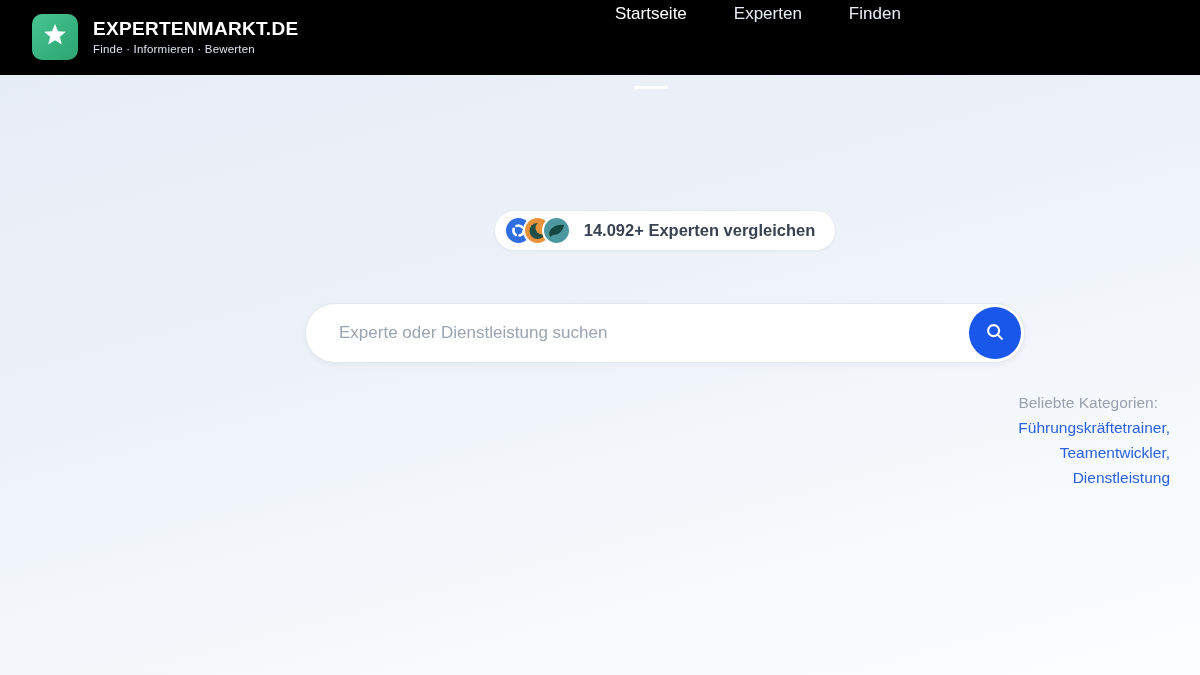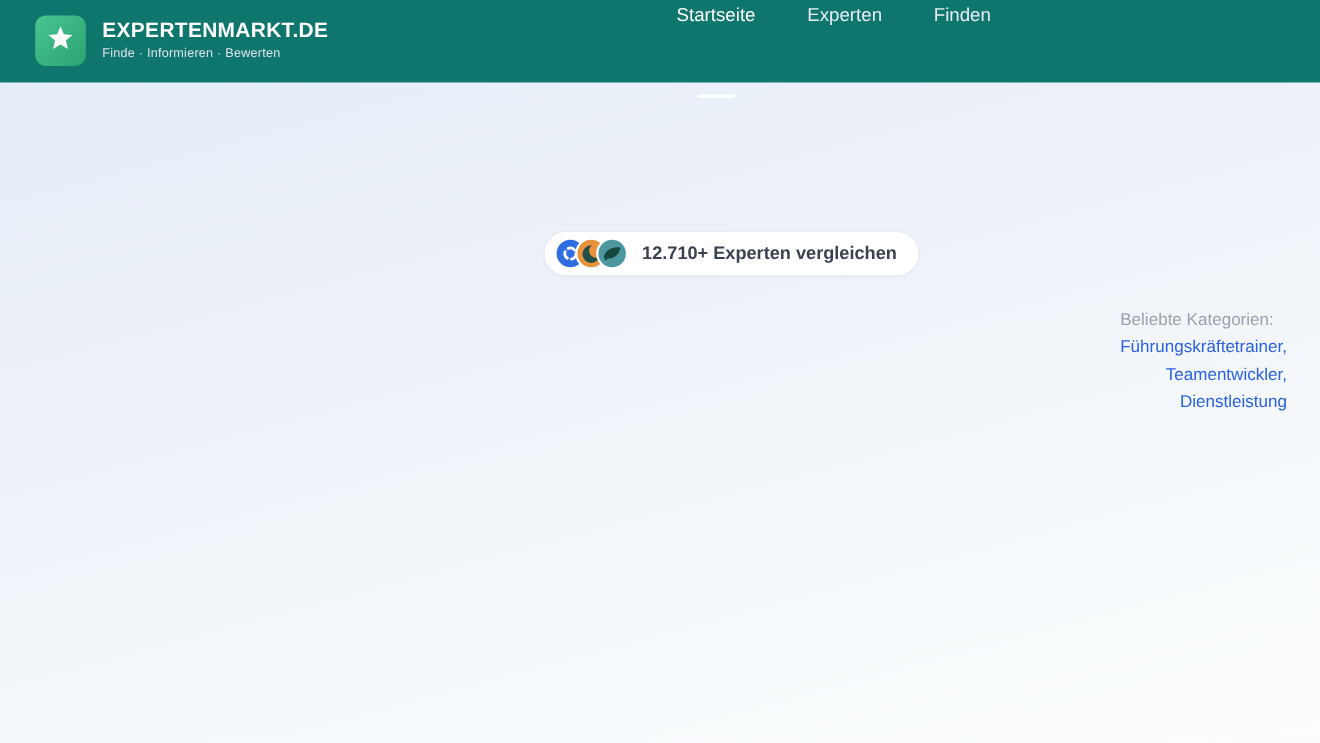--- a/index.html
+++ b/index.html
@@ -6,21 +6,21 @@
   html, body {
     width: 1200px; height: 675px; overflow: hidden;
     font-family: "Liberation Sans", "DejaVu Sans", sans-serif;
     background: #f8fafd;
   }
 
   
   .header {
     position: relative;
     height: 75px;
-    background: #0f766e;
+    background: #000000;
   }
   .brand {
     position: absolute;
     left: 32px; top: 14px;
     display: flex; align-items: center; gap: 15px;
     cursor: pointer;
   }
   .logo {
     width: 46px; height: 46px;
     border-radius: 10px;
@@ -180,24 +180,35 @@
             <circle cx="12.5" cy="13" r="8" fill="#1f4f46"></circle>
             <circle cx="17" cy="10" r="6.5" fill="#e8923c"></circle>
           </svg>
         </div>
         <div class="avatar avatar-3">
           <svg width="25" height="25" viewBox="0 0 25 25">
             <path fill="#17483f" d="M5 15c2-6 8-9 15-8-1 6-5 10-11 10l-3 2z"></path>
           </svg>
         </div>
       </div>
-      <span class="badge-text">12.710+ Experten vergleichen</span>
-    </div>
-
-
+      <span class="badge-text">14.092+ Experten vergleichen</span>
+    </div>
+
+
+    <div class="search-wrap">
+      <input class="search-input" type="text" placeholder="Experte oder Dienstleistung suchen" style="">
+      <button class="search-button">
+        <span>
+          <svg width="22" height="22" viewBox="0 0 24 24">
+            <circle cx="10.5" cy="10.5" r="6" fill="none" stroke="#ffffff" stroke-width="2.3"></circle>
+            <line x1="15" y1="15" x2="19.5" y2="19.5" stroke="#ffffff" stroke-width="2.3" stroke-linecap="round"></line>
+          </svg>
+        </span>
+      </button>
+    </div>
 
     <div class="categories">
       <span class="categories-label">Beliebte Kategorien:</span>
       <a class="category-link">Führungskräftetrainer,</a>
       <a class="category-link">Teamentwickler,</a>
       <a class="category-link">Dienstleistung</a>
     </div>
 
   </div>
 </section>

